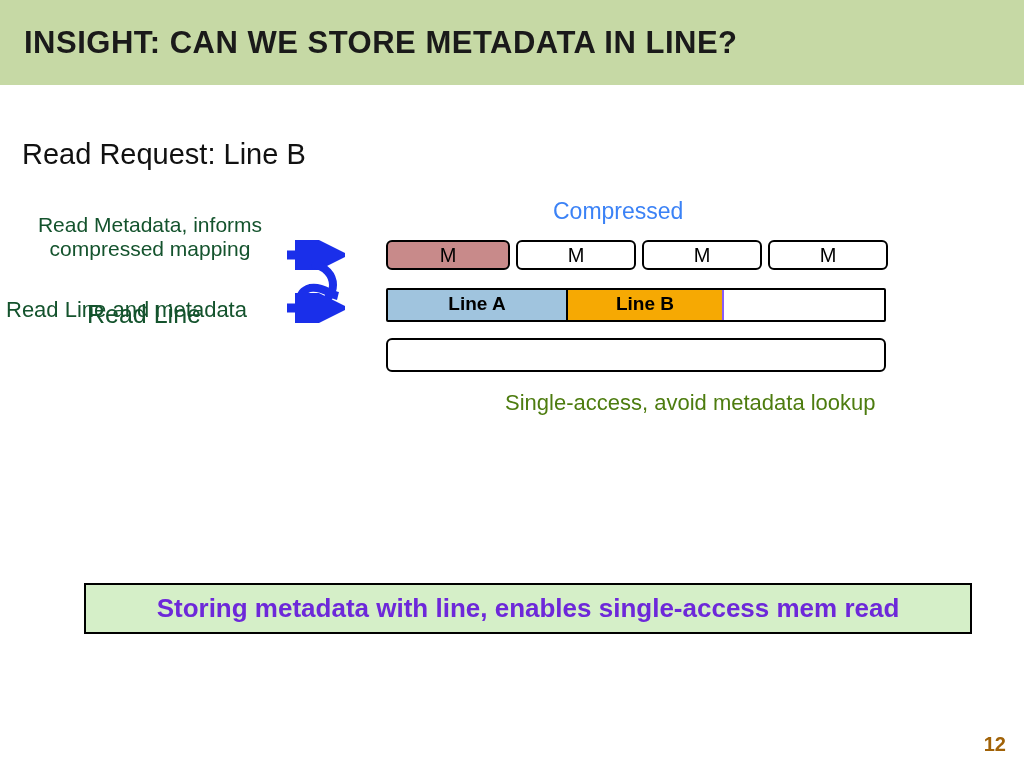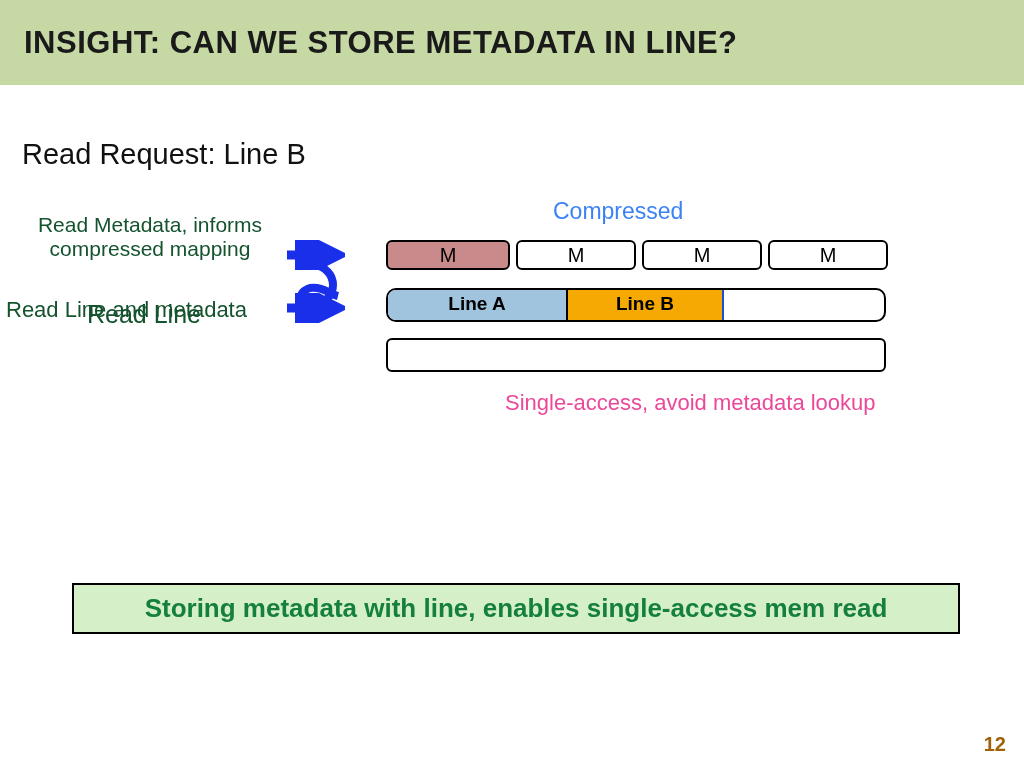--- a/index.html
+++ b/index.html
@@ -60,21 +60,21 @@
     left: 553px;
     top: 198px;
     font-size: 23px;
     color: #3b82f6;
   }
   .single-access-label {
     position: absolute;
     left: 505px;
     top: 390px;
     font-size: 22px;
-    color: #ec4899;
+    color: #4d7c0f;
     text-align: center;
   }
   .meta-row {
     position: absolute;
     left: 386px;
     top: 240px;
     display: flex;
     gap: 6px;
   }
   .meta-box {
@@ -92,65 +92,65 @@
     background: #c88a8a;
     width: 120px;
   }
   .line-row-container {
     position: absolute;
     left: 386px;
     top: 288px;
     width: 496px;
     height: 30px;
     border: 2.5px solid #000;
-    border-radius: 10px;
+    border-radius: 2px;
     background: #fff;
     display: flex;
     overflow: hidden;
   }
   .line-a {
     width: 178px;
     background: #a0c4de;
     border-right: 2px solid #000;
     text-align: center;
     line-height: 28px;
     font-size: 19px;
     font-weight: bold;
   }
   .line-b {
     width: 154px;
     background: #f6a903;
-    border-right: 2px solid #1d4ed8;
+    border-right: 2px solid #8b5cf6;
     text-align: center;
     line-height: 28px;
     font-size: 19px;
     font-weight: bold;
   }
   .empty-row {
     position: absolute;
     left: 386px;
     top: 338px;
     width: 496px;
     height: 30px;
     border: 2.5px solid #000;
     border-radius: 6px;
     background: #fff;
   }
   .conclusion-box {
     position: absolute;
-    left: 72px;
+    left: 84px;
     top: 583px;
     width: 884px;
     background: #d5efc8;
     border: 2px solid #000;
     text-align: center;
     padding: 8px 0;
     font-size: 26px;
     font-weight: bold;
-    color: #15803d;
+    color: #6d28d9;
     font-family: Arial, sans-serif;
   }
   .page-num {
     position: absolute;
     right: 18px;
     bottom: 12px;
     color: #a16207;
     font-size: 20px;
     font-weight: bold;
   }

